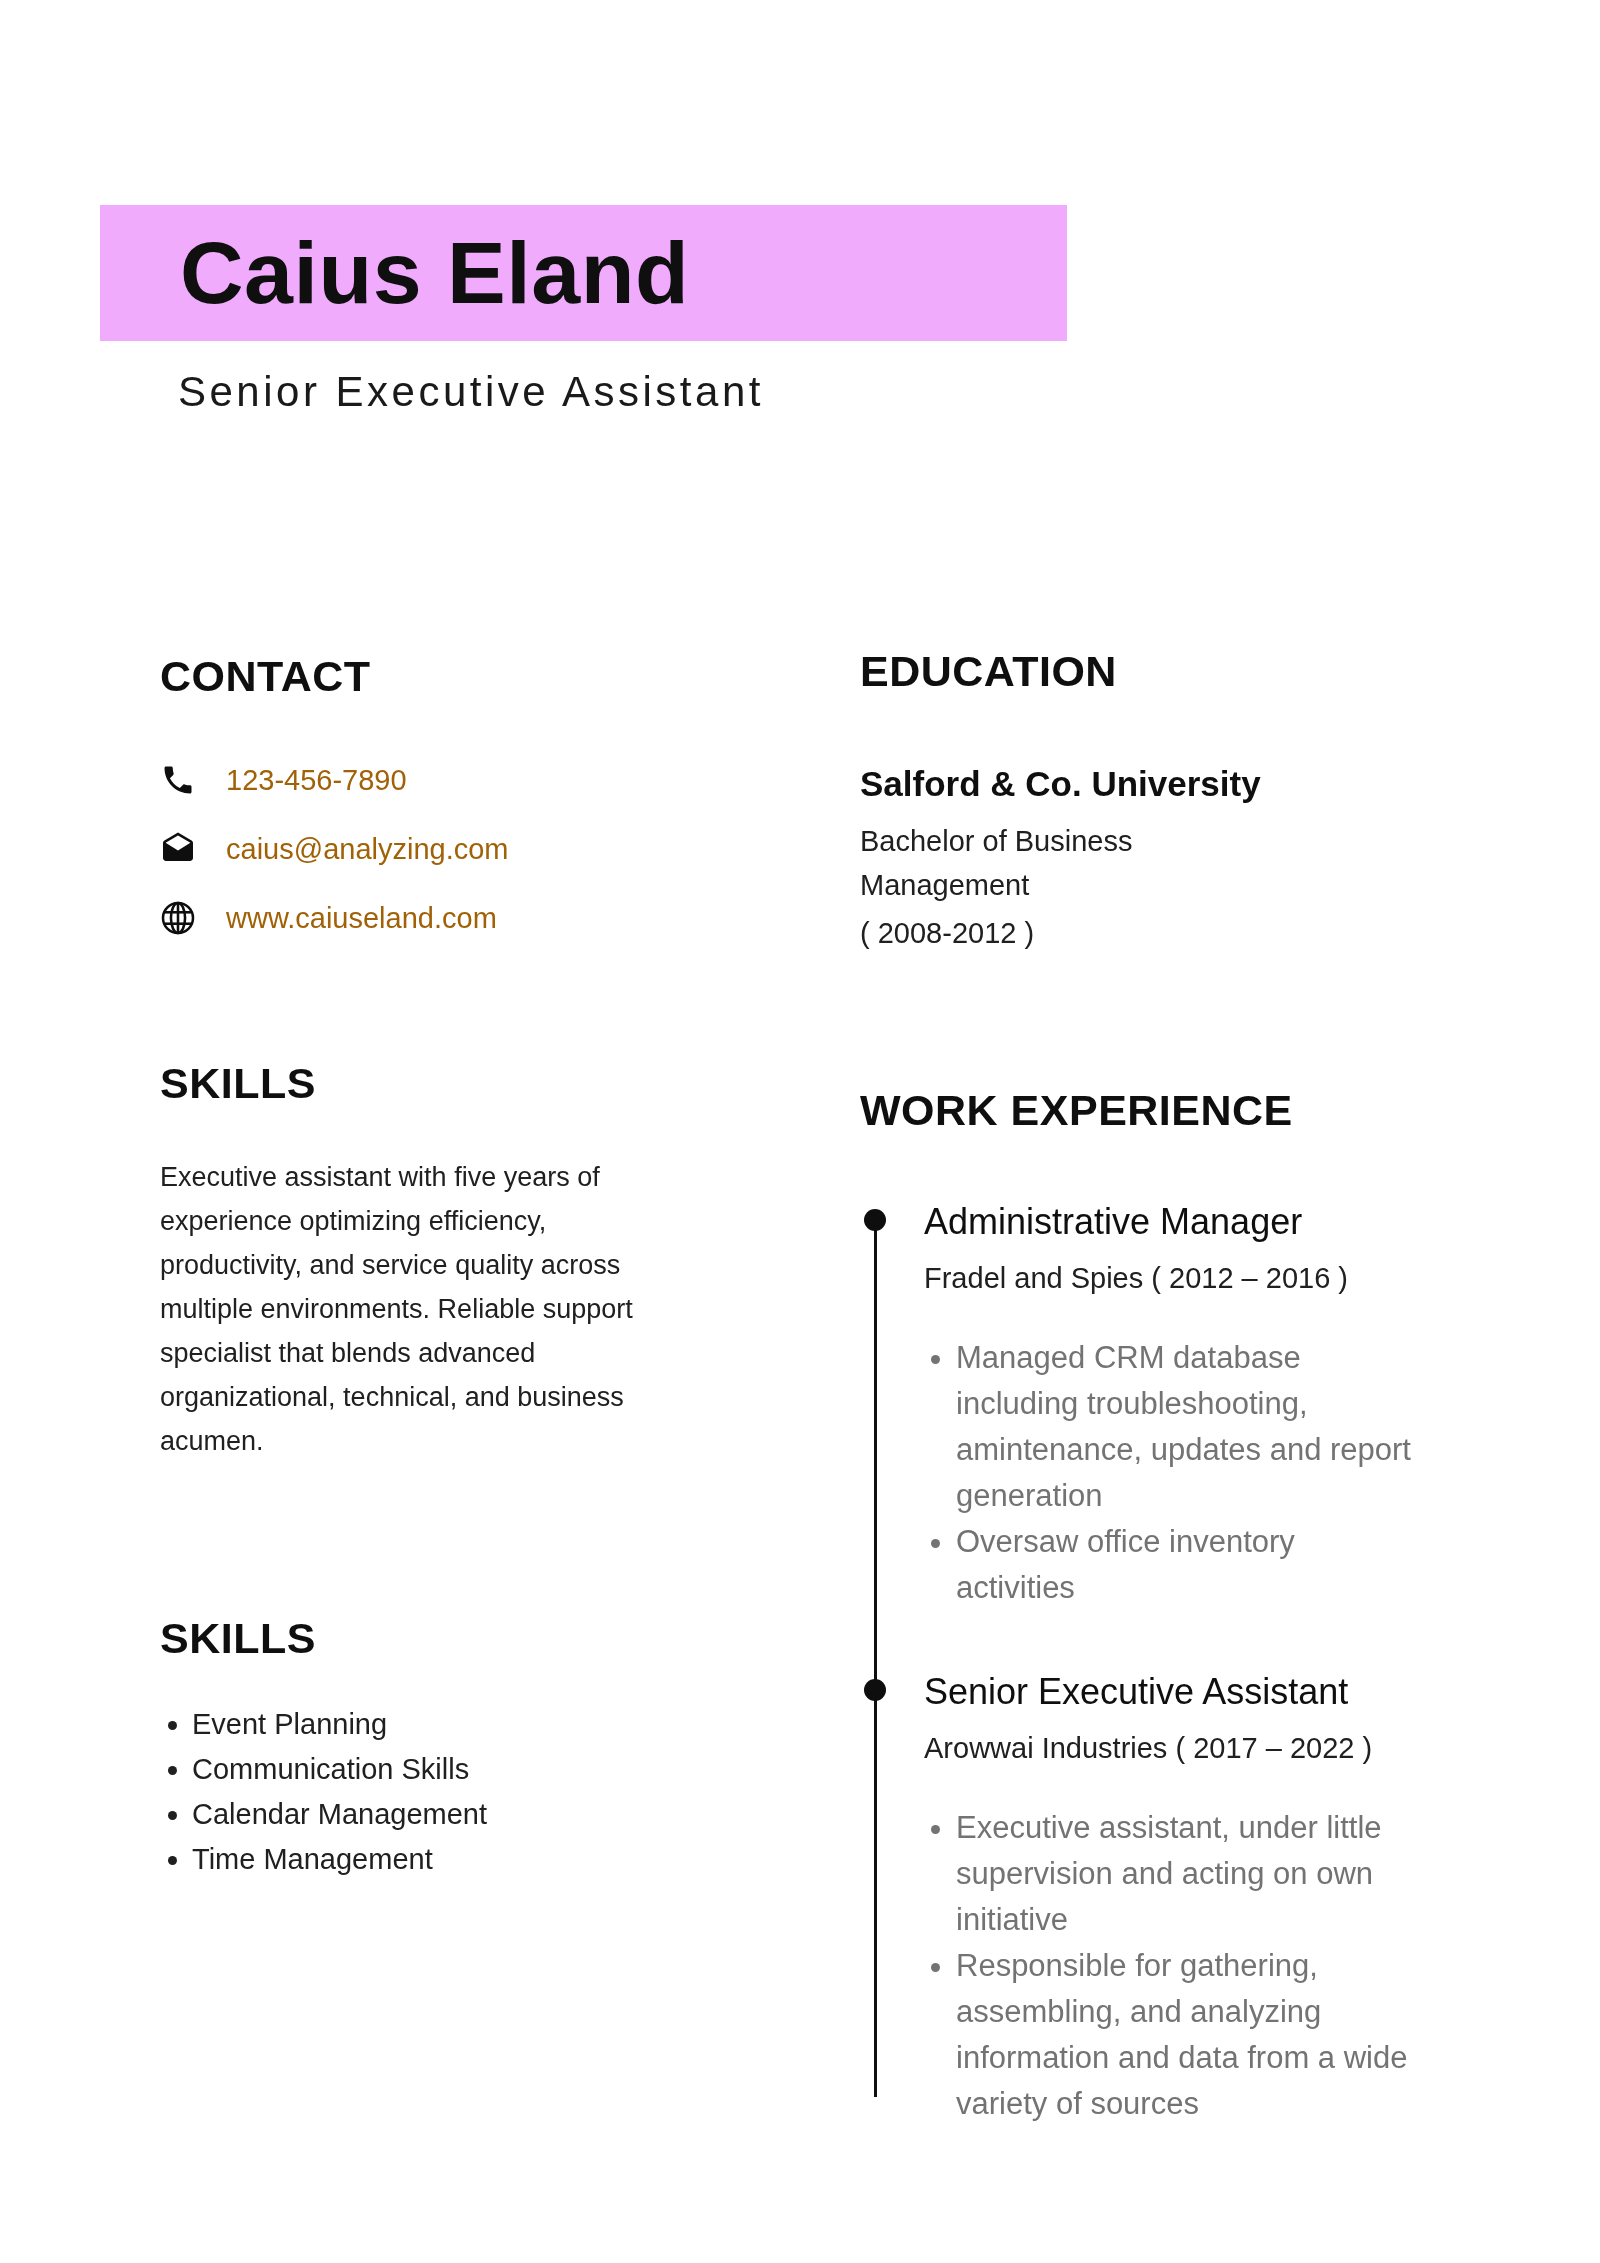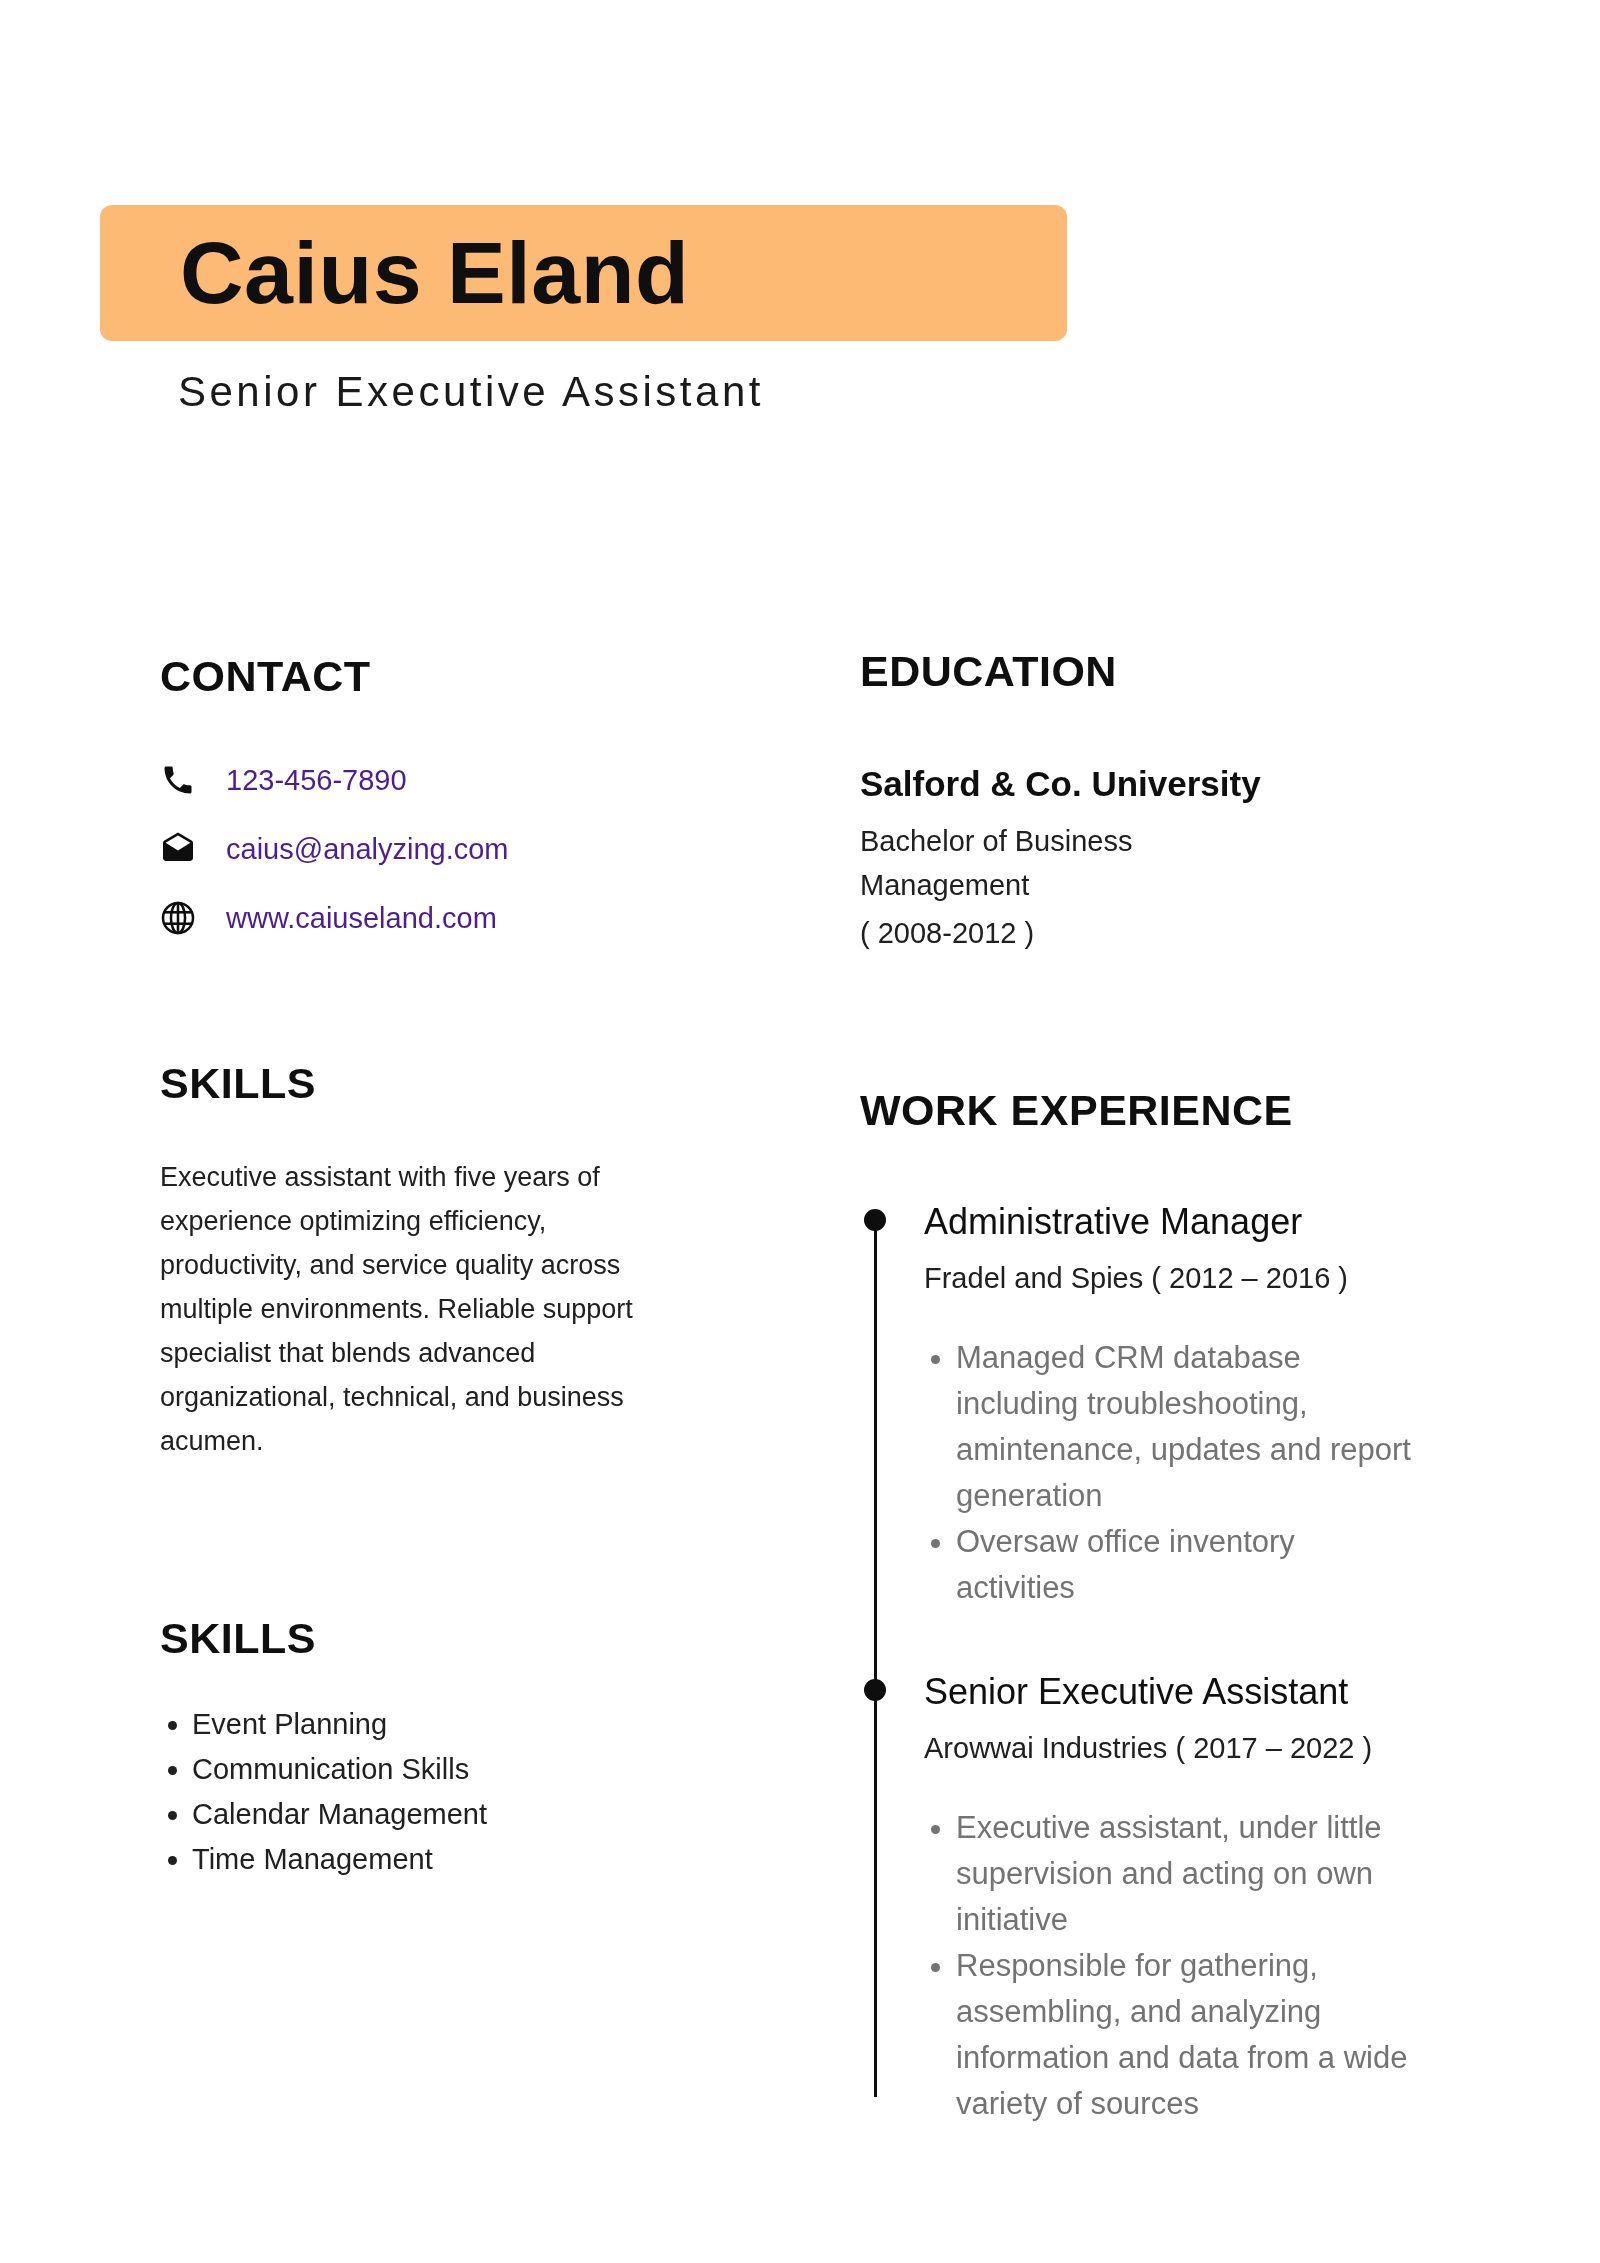--- a/index.html
+++ b/index.html
@@ -3,38 +3,38 @@
 <meta charset="utf-8">
 <style>
   html,body { margin:0; padding:0; background:#fff; }
   .page {
     position:relative; width:1600px; height:2263px; overflow:hidden;
     background:#ffffff; color:#1c1c1c;
     font-family:"Liberation Sans", sans-serif;
   }
   .band {
     position:absolute; left:100px; top:205px; width:967px; height:136px;
-    background:#fdba74; display:flex; align-items:center;
-    padding-left:80px; box-sizing:border-box;border-radius:12px;
+    background:#f0abfc; display:flex; align-items:center;
+    padding-left:80px; box-sizing:border-box;
   }
   .name { font-size:88px; font-weight:800; color:#0f0f0f; line-height:1; letter-spacing:0.5px; }
   .subtitle {
     position:absolute; left:178px; top:368px;
     font-size:42px; letter-spacing:3.5px; color:#1a1a1a;
   }
   .col-left  { position:absolute; left:160px; top:650px; width:512px; }
   .col-right { position:absolute; left:860px; top:645px; width:560px; }
   h2.section { margin:0; font-size:43px; font-weight:800; color:#0f0f0f; letter-spacing:0.5px; line-height:52px; }
 
   
   .contact-list { margin-top:60px; }
   .contact-row { display:flex; align-items:center; margin-bottom:33px; height:36px; }
   .cicon { width:36px; height:36px; flex:0 0 36px; margin-right:30px; color:#0e0e0e; }
   .cicon svg { width:36px; height:36px; display:block; }
-  .contact-value { font-size:29px; color:#4c1d95; }
+  .contact-value { font-size:29px; color:#a16207; }
 
   
   .summary-section { margin-top:121px; }
   .summary-text { margin:46px 0 0 0; font-size:27px; line-height:44px; color:#202020; }
 
   
   .skills-section { margin-top:149px; }
   .skills-list { margin:38px 0 0 0; padding-left:32px; list-style:disc; }
   .skills-list li { font-size:29px; line-height:45px; color:#202020; }
 

